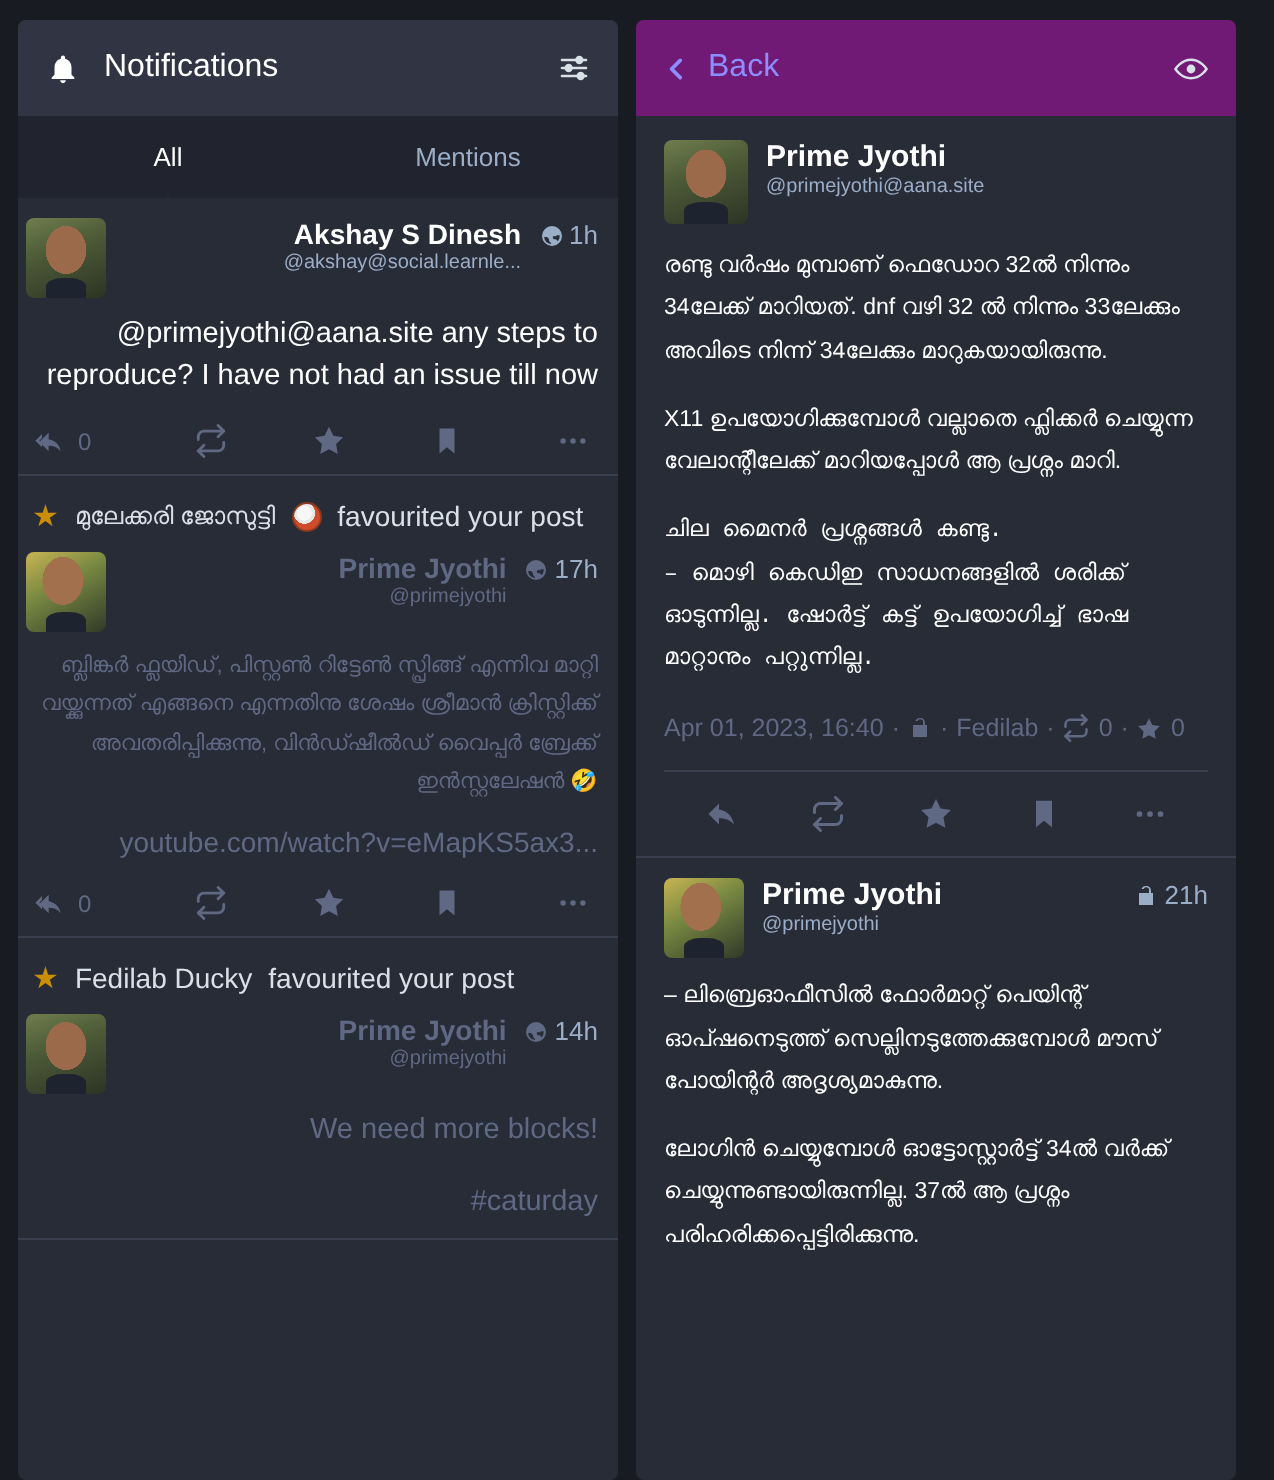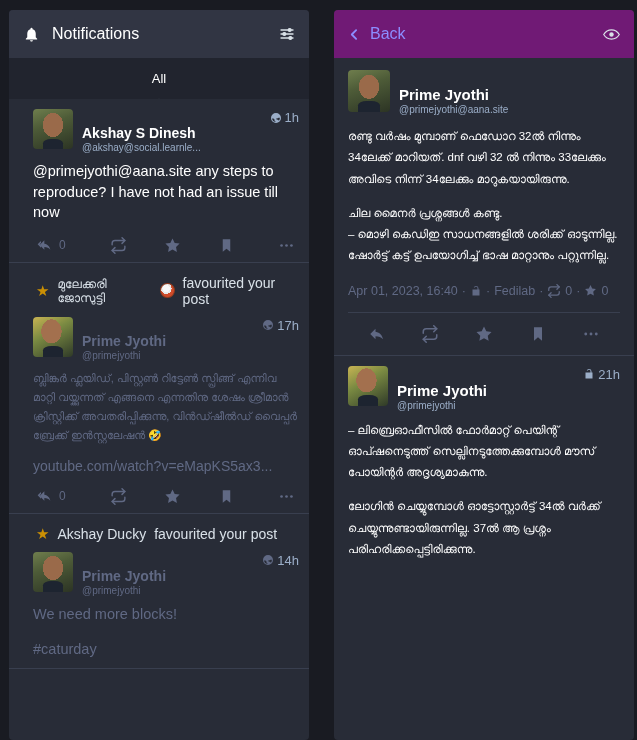--- a/index.html
+++ b/index.html
@@ -8,21 +8,21 @@
     background: #191b22;
     font-family: "Liberation Sans", "DejaVu Sans", sans-serif;
     overflow: hidden;
   }
   .app {
     position: relative;
     width: 637px; height: 584px;
     background: #191b22;
     padding: 10px 0 0 9px;
     display: flex;
-    gap: 25px;
+    gap: 9px;
   }
   .column {
     background: #282c37;
     border-radius: 4px;
     overflow: hidden;
     position: relative;
     display: flex;
     flex-direction: column;
   }
   .col-notifications { width: 300px; height: 730px; }
@@ -73,21 +73,22 @@
     transform: translateX(-50%);
     border-left: 8px solid transparent;
     border-right: 8px solid transparent;
     border-bottom: 8px solid #282c37;
   }
 
   
   .notif-list { flex: 1; overflow: hidden; }
   .notif-item {
     border-bottom: 1px solid #393f4f;
-    padding: 10px 10px 8px 24px;
+    padding: 10px 10px 8px 4px;
+    text-align: right;
   }
   .notif-item.dim .status-body,
   .notif-item.dim .acct-name,
   .notif-item.dim .acct-handle,
   .notif-item.dim .link-text,
   .notif-item.dim .attach-text { color: #606984; }
 
   .fav-header {
     display: flex;
     align-items: center;
@@ -134,21 +135,21 @@
   .avatar.av-b {
     background:
       radial-gradient(ellipse 11px 13px at 46% 36%, #a3704e 0 92%, rgba(0,0,0,0) 93%),
       linear-gradient(150deg, #c9b453 0%, #7a8a42 40%, #2f3a28 100%);
   }
   .avatar.av-c {
     background:
       radial-gradient(ellipse 11px 12px at 48% 38%, #a3704e 0 92%, rgba(0,0,0,0) 93%),
       linear-gradient(200deg, #7f8e4e 0%, #b9a martinez 0%, #4a5a34 55%, #242c1f 100%);
   }
-  .name-block { flex: 1; min-width: 0; margin-top: 16px; }
+  .name-block { flex: 1; min-width: 0; }
   .acct-name {
     color: #ffffff;
     font-size: 14px;
     font-weight: 700;
     white-space: nowrap;
     overflow: hidden;
     text-overflow: ellipsis;
   }
   .acct-handle {
     color: #9baec8;
@@ -293,20 +294,23 @@
             <circle cx="8" cy="12" r="2.1" fill="#d9e1e8"></circle>
             <circle cx="17" cy="18" r="2.1" fill="#d9e1e8"></circle>
         </svg>
       </span>
     </div>
 
     <div class="tabs">
       <div class="tab active">
         <span>All</span>
       </div>
+      <div class="tab">
+        <span>Mentions</span>
+      </div>
     </div>
 
     <div class="notif-list">
 
       <div class="notif-item">
         <div class="status-head">
           <div class="avatar"></div>
           <div class="name-block">
             <div class="acct-name">Akshay S Dinesh</div>
             <div class="acct-handle">@akshay@social.learnle...</div>
@@ -413,21 +417,21 @@
                 <circle cx="12" cy="12" r="1.9"></circle>
                 <circle cx="19" cy="12" r="1.9"></circle>
               </svg>
           </div>
         </div>
       </div>
 
       <div class="notif-item dim">
         <div class="fav-header">
           <span class="star-gold">★</span>
-          <span>Akshay Ducky</span>
+          <span>Fedilab Ducky</span>
           <span>favourited your post</span>
         </div>
         <div class="status-head">
           <div class="avatar av-c"></div>
           <div class="name-block">
             <div class="acct-name">Prime Jyothi</div>
             <div class="acct-handle">@primejyothi</div>
           </div>
           <div class="time-block">
             <span>
@@ -470,21 +474,22 @@
         <div class="detail-head">
           <div class="avatar"></div>
           <div class="name-block">
             <div class="acct-name" style="font-size:15px;">Prime Jyothi</div>
             <div class="acct-handle">@primejyothi@aana.site</div>
           </div>
         </div>
 
         <div class="detail-text">
           <p>രണ്ടു വർഷം മുമ്പാണ് ഫെഡോറ 32ൽ നിന്നും 34ലേക്ക് മാറിയത്. dnf വഴി 32 ൽ നിന്നും 33ലേക്കും അവിടെ നിന്ന് 34ലേക്കും മാറുകയായിരുന്നു.</p>
-          <p style="white-space:pre-line;">ചില മൈനർ പ്രശ്നങ്ങൾ കണ്ടു.
+          <p> X11 ഉപയോഗിക്കുമ്പോൾ വല്ലാതെ ഫ്ലിക്കർ ചെയ്യുന്ന വേലാന്റീലേക്ക് മാറിയപ്പോൾ ആ പ്രശ്നം മാറി.</p>
+          <p style="white-space:pre-line;font-family:Liberation Mono, monospace;">ചില മൈനർ പ്രശ്നങ്ങൾ കണ്ടു.
 – മൊഴി കെഡിഇ സാധനങ്ങളിൽ ശരിക്ക് ഓടുന്നില്ല. ഷോർട്ട് കട്ട് ഉപയോഗിച്ച് ഭാഷ മാറ്റാനും പറ്റുന്നില്ല.</p>
         </div>
 
         <div class="meta-line">
           <span>Apr 01, 2023, 16:40</span>
           <span class="sep">·</span>
           <span>
             <svg width="12" height="12" viewBox="0 0 24 24" fill="#606984">
                 <path d="M17 9V7a5 5 0 0 0-9.6-2h2.2A2.9 2.9 0 0 1 15 7v2H5v12h14V9z"></path>
               </svg>

